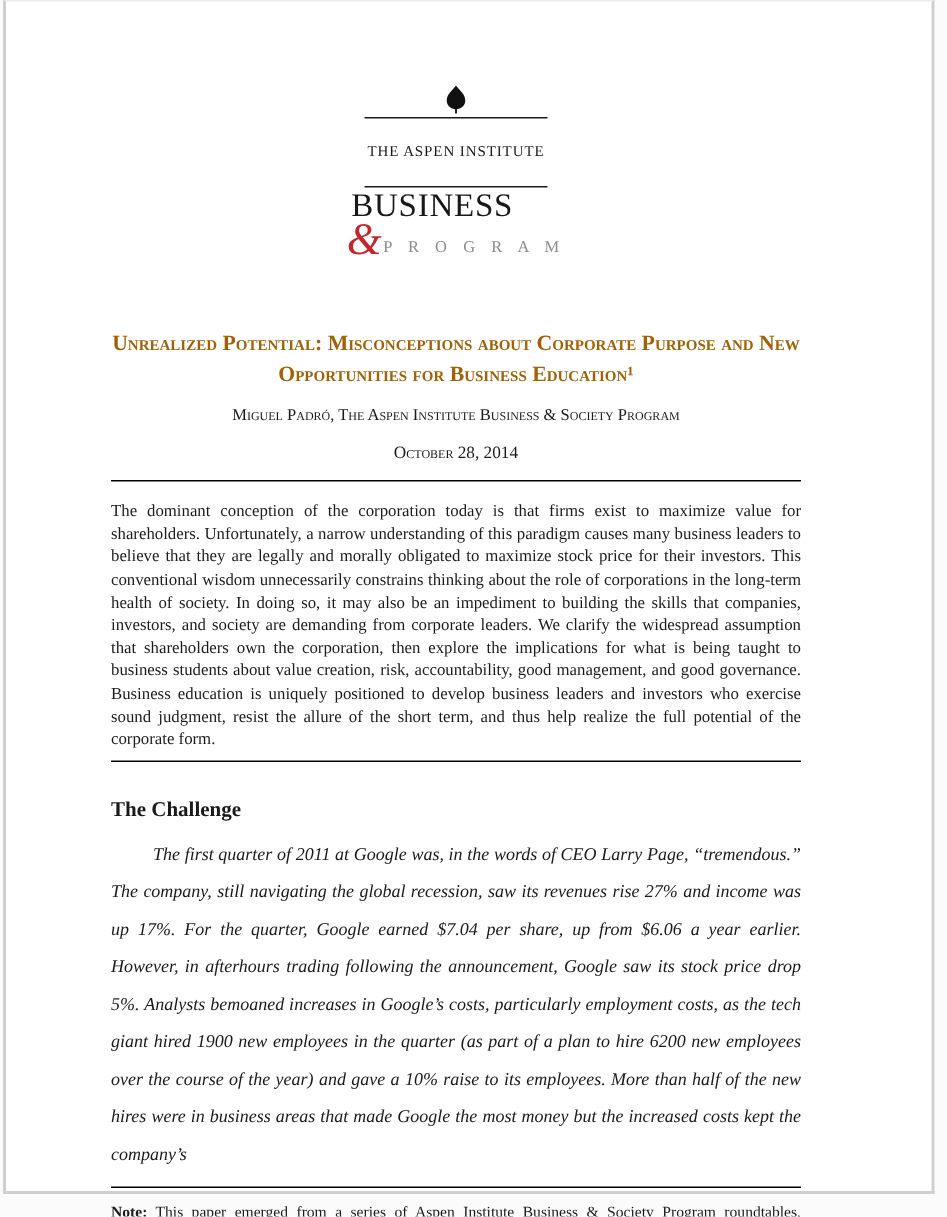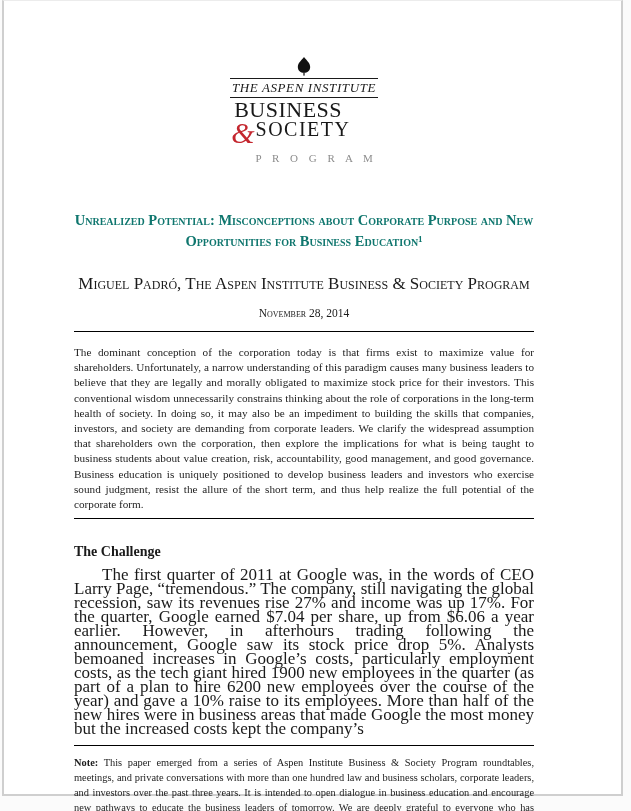--- a/index.html
+++ b/index.html
@@ -25,25 +25,25 @@
     width:460px;
     margin-left:70px;
   }
   
   .logo{
     margin-top:56px;
     display:flex;flex-direction:column;align-items:center;
   }
   .leaf{height:19px;margin-bottom:2px;}
   .masthead{
-    font-size:13px;letter-spacing:0.6px;
+    font-size:10px;letter-spacing:0.6px;
     border-top:1px solid #1a1a1a;
     border-bottom:1px solid #1a1a1a;
-    padding:1px 2px;
-    color:#1a1a1a;white-space:nowrap;font-style:italic;
+    padding:17px 2px;
+    color:#1a1a1a;white-space:nowrap;
   }
   .logo-lockup{display:inline-block;text-align:left;margin-top:1px;}
   .biz{
     font-size:22px;letter-spacing:0.5px;line-height:1;
     color:#181818;padding-left:3px;
   }
   .soc-row{display:flex;align-items:flex-start;line-height:1;margin-top:-2px;}
   .amp{
     font-size:30px;line-height:0.9;
     font-style:italic;
@@ -53,27 +53,27 @@
   .soc{font-size:20px;letter-spacing:1.5px;line-height:1;color:#181818;}
   .prog{font-size:11px;letter-spacing:4px;line-height:1;margin-top:14px;}
   
   .title{
     margin-top:46px;
     text-align:center;
     font-weight:bold;
     font-variant:small-caps;
     font-size:14.5px;
     line-height:21px;
-    color:#0f766e;
+    color:#a16207;
   }
   .author{
-    margin-top:22px;
+    margin-top:10px;
     text-align:center;
     font-variant:small-caps;
-    font-size:17px;
+    font-size:11px;
   }
   .date{
     margin-top:13px;
     text-align:center;
     font-variant:small-caps;
     font-size:11.5px;
   }
   .rule{
     border:none;border-top:1.6px solid #000;
     margin:0;
@@ -88,24 +88,25 @@
     text-align:justify;
     color:#1c1c1c;
   }
   .section-heading{
     margin-top:25px;
     font-weight:bold;
     font-size:14px;
   }
   .body-para{
     margin-top:8px;
-    font-size:17px;
-    line-height:14px;
+    font-size:12px;
+    line-height:25px;
     text-align:justify;
     text-indent:28px;
+    font-style:italic;
   }
   .footnote{
     margin-top:9px;
     font-size:10.4px;
     line-height:15px;
     text-align:justify;
     color:#1c1c1c;
   }
   .footnote b{font-weight:bold;}
 </style>
@@ -119,30 +120,29 @@
       <svg class="leaf" viewBox="0 0 16 20" width="16" height="19">
         <path fill="#111" d="M8 0 C5.5 3.5 1.5 6 1.5 10.5 C1.5 14.2 4.4 16.6 8 16.6 C11.6 16.6 14.5 14.2 14.5 10.5 C14.5 6 10.5 3.5 8 0 Z"></path>
         <rect fill="#111" x="7.35" y="16.2" width="1.3" height="3.4"></rect>
       </svg>
       <div class="masthead">THE ASPEN INSTITUTE</div>
       <div class="logo-lockup">
         <div class="biz">BUSINESS</div>
         <div class="soc-row">
           <span class="amp" style="color: rgb(196, 38, 46);">&amp;</span>
           <span class="soc-col">
-            <span class="soc">SOCIETY</span>
             <span class="prog" style="color: rgb(140, 140, 140);">P R O G R A M</span>
           </span>
         </div>
       </div>
     </div>
 
     <div class="title">Unrealized Potential: Misconceptions about Corporate Purpose and New Opportunities for Business Education¹</div>
     <div class="author">Miguel Padró, The Aspen Institute Business &amp; Society Program</div>
-    <div class="date">November 28, 2014</div>
+    <div class="date">October 28, 2014</div>
 
     <hr class="rule rule-1">
 
     <div class="abstract">The dominant conception of the corporation today is that firms exist to maximize value for shareholders. Unfortunately, a narrow understanding of this paradigm causes many business leaders to believe that they are legally and morally obligated to maximize stock price for their investors. This conventional wisdom unnecessarily constrains thinking about the role of corporations in the long-term health of society. In doing so, it may also be an impediment to building the skills that companies, investors, and society are demanding from corporate leaders. We clarify the widespread assumption that shareholders own the corporation, then explore the implications for what is being taught to business students about value creation, risk, accountability, good management, and good governance. Business education is uniquely positioned to develop business leaders and investors who exercise sound judgment, resist the allure of the short term, and thus help realize the full potential of the corporate form.</div>
 
     <hr class="rule rule-2">
 
     <div class="section-heading">The Challenge</div>
     <div class="body-para">The first quarter of 2011 at Google was, in the words of CEO Larry Page, “tremendous.” The company, still navigating the global recession, saw its revenues rise 27% and income was up 17%. For the quarter, Google earned $7.04 per share, up from $6.06 a year earlier. However, in afterhours trading following the announcement, Google saw its stock price drop 5%. Analysts bemoaned increases in Google’s costs, particularly employment costs, as the tech giant hired 1900 new employees in the quarter (as part of a plan to hire 6200 new employees over the course of the year) and gave a 10% raise to its employees. More than half of the new hires were in business areas that made Google the most money but the increased costs kept the company’s</div>
 

